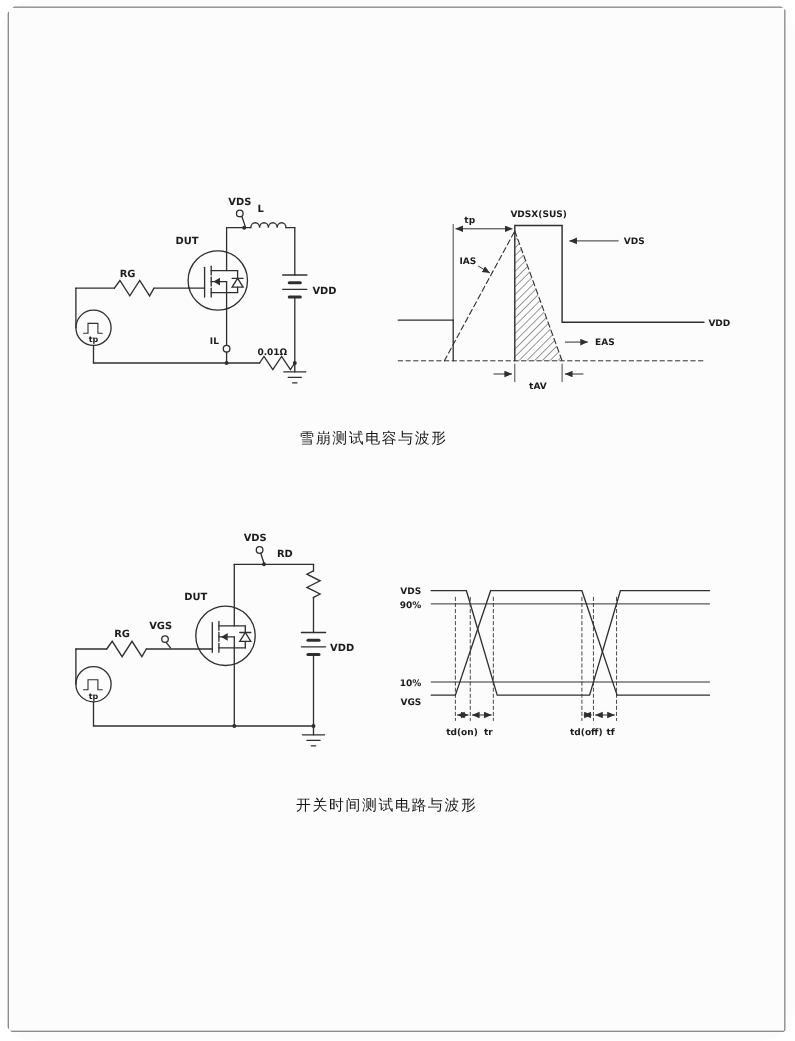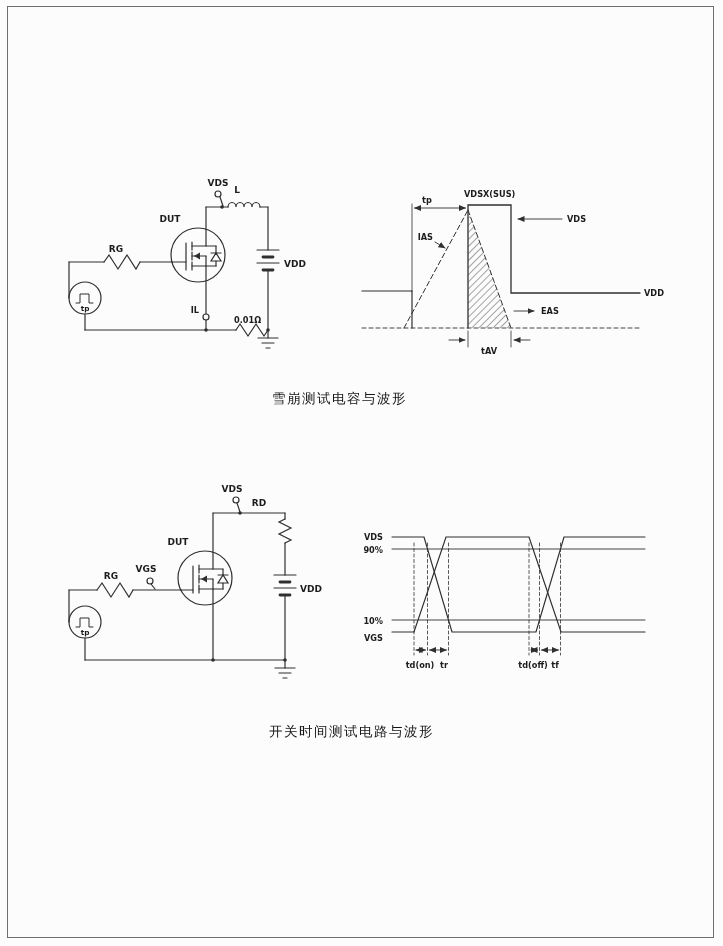--- a/index.html
+++ b/index.html
@@ -1,17 +1,17 @@
 <!DOCTYPE html>
 <html><head>
 <meta charset="utf-8">
 <style>
   html,body{margin:0;padding:0;background:#ffffff;}
   .page{position:relative;width:723px;height:946px;background:#fcfcfc;overflow:hidden;
-        font-family:"Liberation Sans","DejaVu Sans",sans-serif;}
+        font-family:"Liberation Sans","DejaVu Sans",sans-serif;border-radius:31px;}
   .frame{position:absolute;left:7px;top:6px;width:707px;height:932px;
          border:1px solid #6f6f6f;box-sizing:border-box;}
   svg.schematic{position:absolute;left:0;top:0;}
   .caption{position:absolute;left:0;width:100%;text-align:center;
            font-size:13.5px;color:#161616;letter-spacing:1.5px;}
   #cap1{top:390px;transform:translateX(-22px);}
   #cap2{top:723px;transform:translateX(-10px);}
   text{stroke:none;fill:#1c1c1c;font-family:"DejaVu Sans","Liberation Sans",sans-serif;font-weight:bold;}
   .t9{font-size:9px;}
   .t8{font-size:8.2px;}

